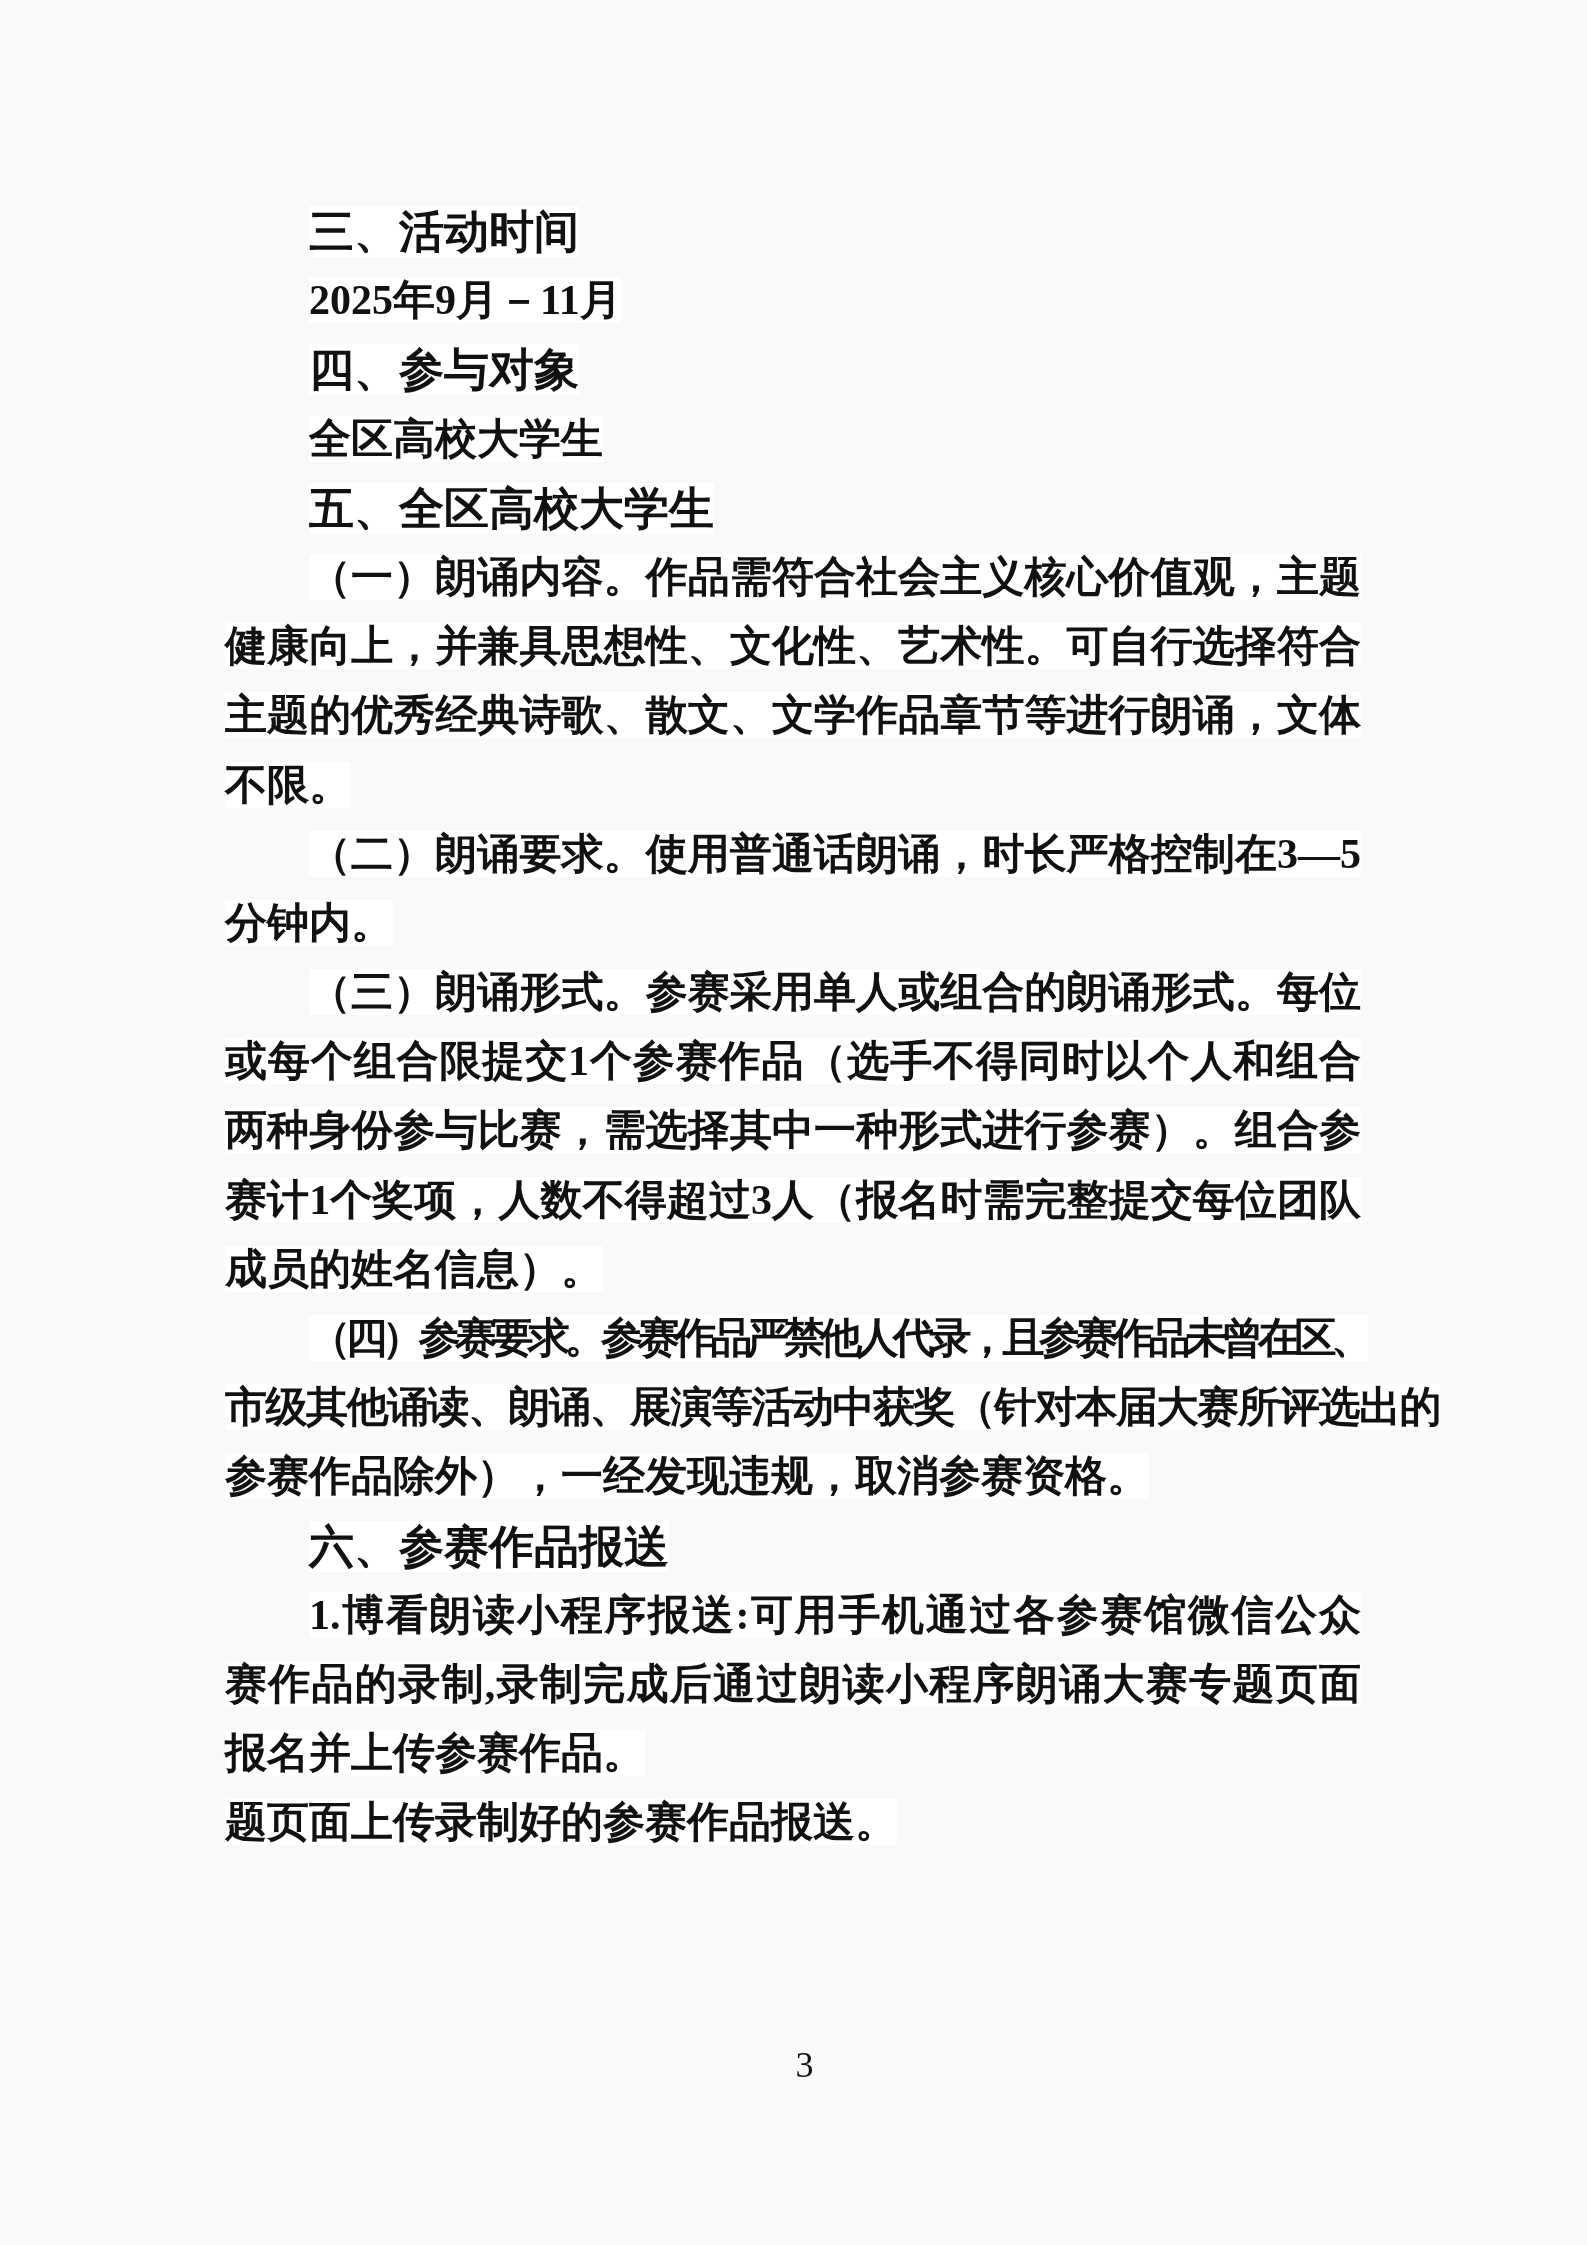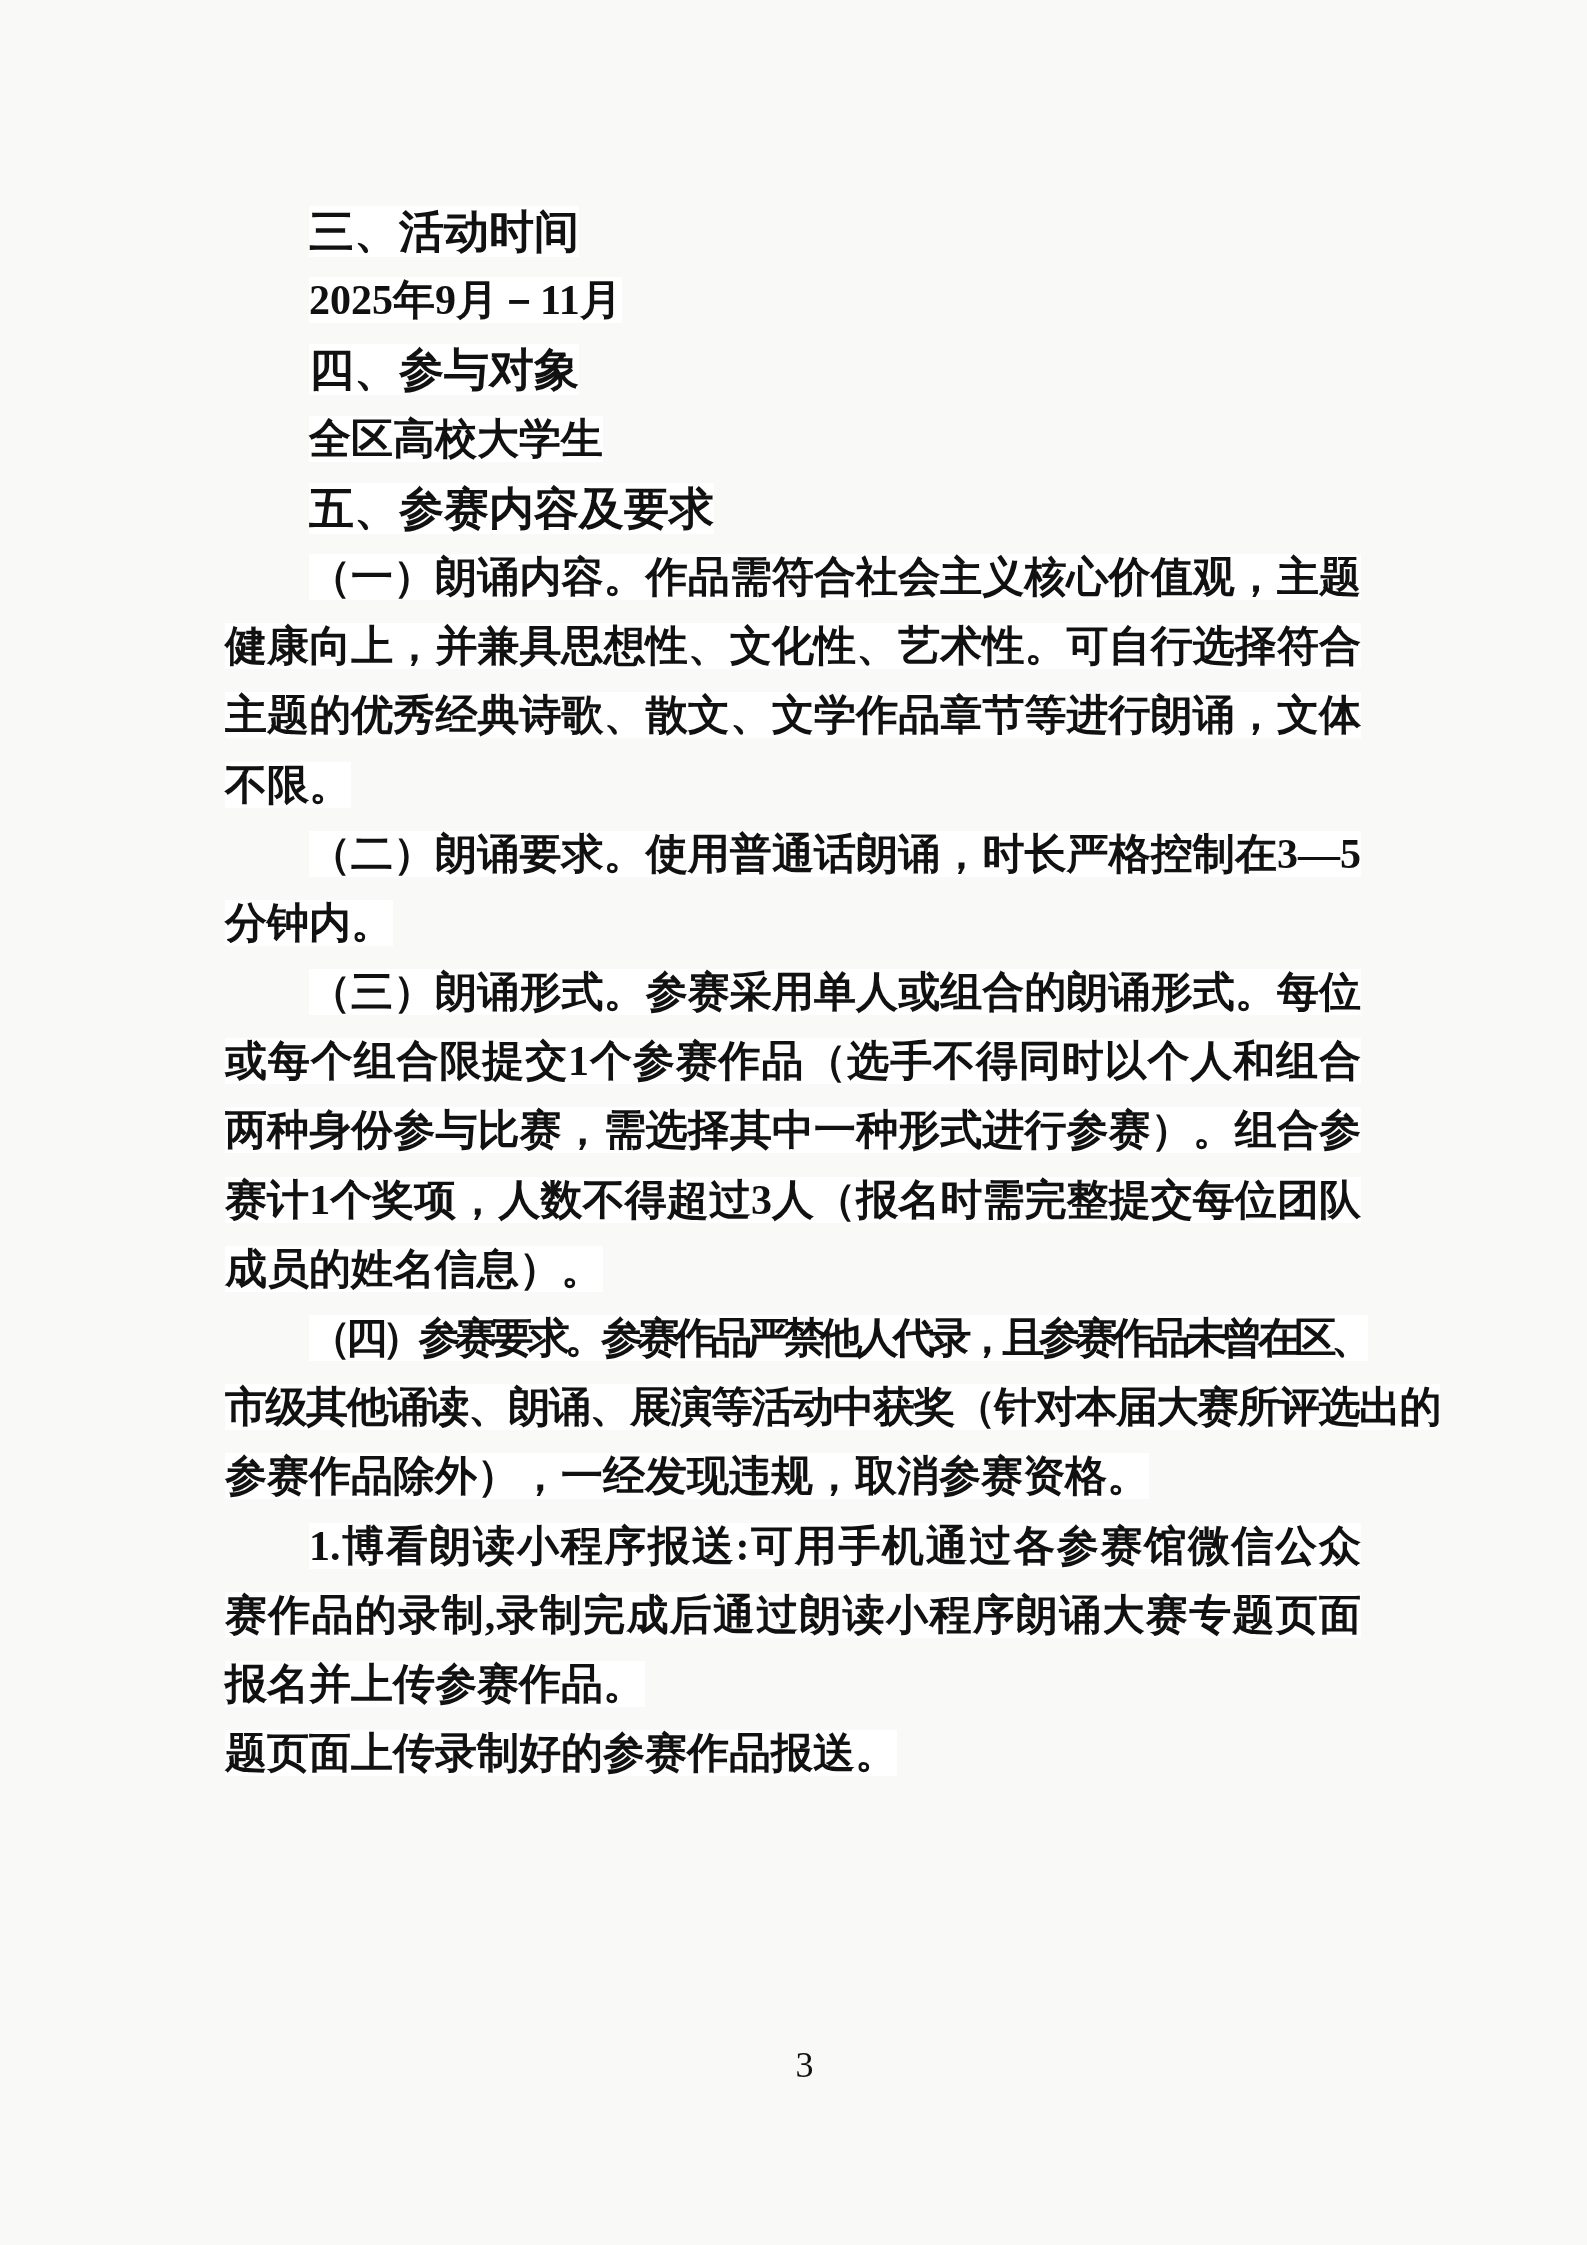--- a/index.html
+++ b/index.html
@@ -75,40 +75,41 @@
 </head>
 <body>
 
 <div class="page">
   <div class="content">
 
     <div class="ln h indent"><span>三、活动时间</span></div>
     <div class="ln indent"><span>2025年9月－11月</span></div>
     <div class="ln h indent"><span>四、参与对象</span></div>
     <div class="ln indent"><span>全区高校大学生</span></div>
-    <div class="ln h indent"><span>五、参赛内容及要求</span></div>
+    <div class="ln h indent"><span>五、全区高校大学生</span></div>
 
     <div class="ln j indent"><span>（一）朗诵内容。作品需符合社会主义核心价值观，主题</span></div>
     <div class="ln j"><span>健康向上，并兼具思想性、文化性、艺术性。可自行选择符合</span></div>
     <div class="ln j"><span>主题的优秀经典诗歌、散文、文学作品章节等进行朗诵，文体</span></div>
     <div class="ln"><span>不限。</span></div>
 
     <div class="ln j indent"><span>（二）朗诵要求。使用普通话朗诵，时长严格控制在3—5</span></div>
     <div class="ln"><span>分钟内。</span></div>
 
     <div class="ln j indent"><span>（三）朗诵形式。参赛采用单人或组合的朗诵形式。每位</span></div>
     <div class="ln j"><span>或每个组合限提交1个参赛作品（选手不得同时以个人和组合</span></div>
     <div class="ln j"><span>两种身份参与比赛，需选择其中一种形式进行参赛）。组合参</span></div>
     <div class="ln j"><span>赛计1个奖项，人数不得超过3人（报名时需完整提交每位团队</span></div>
     <div class="ln"><span>成员的姓名信息）。</span></div>
 
     <div class="ln indent squeeze"><span>（四）参赛要求。参赛作品严禁他人代录，且参赛作品未曾在区、</span></div>
     <div class="ln wide"><span>市级其他诵读、朗诵、展演等活动中获奖（针对本届大赛所评选出的</span></div>
     <div class="ln"><span>参赛作品除外），一经发现违规，取消参赛资格。</span></div>
 
+    <div class="ln h indent"><span>六、参赛作品报送</span></div>
 
     <div class="ln j indent"><span>1.博看朗读小程序报送:可用手机通过各参赛馆微信公众</span></div>
     <div class="ln j"><span>赛作品的录制,录制完成后通过朗读小程序朗诵大赛专题页面</span></div>
     <div class="ln"><span>报名并上传参赛作品。</span></div>
 
     <div class="ln"><span>题页面上传录制好的参赛作品报送。</span></div>
 
   </div>
 
   <div class="pagenum">3</div>

